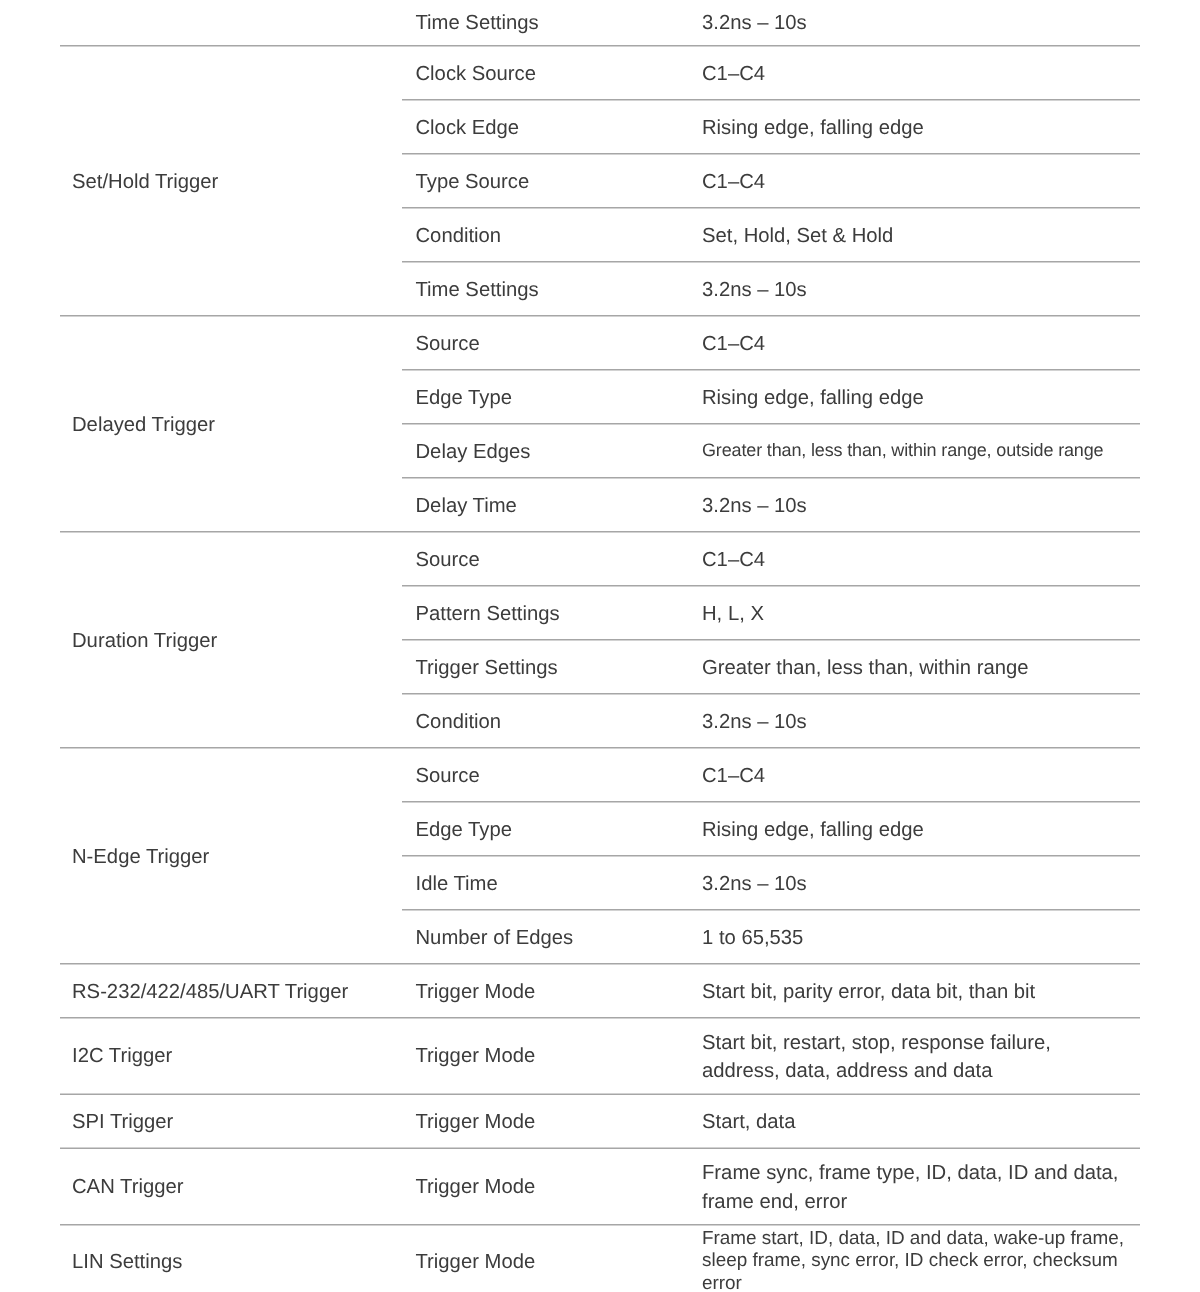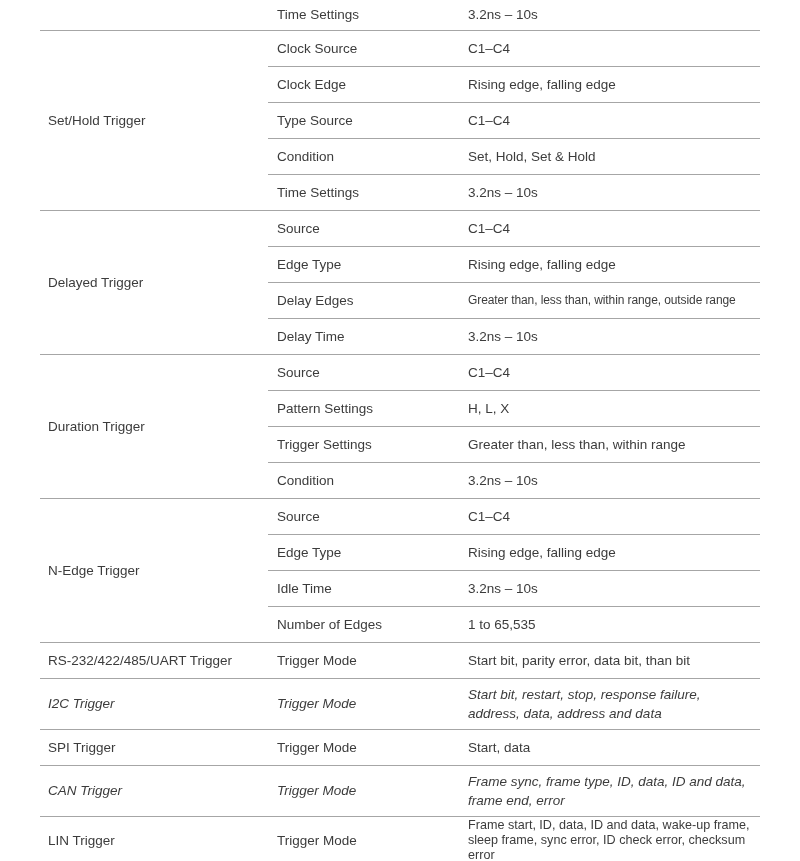--- a/index.html
+++ b/index.html
@@ -43,21 +43,21 @@
   .spec-table td.group-cell { padding-left: 8px; }
   .spec-table td.param-cell { padding-left: 9px; }
   .spec-table td.value-cell { padding-left: 8px; }
   
   .spec-table tr.row-condensed td.value-cell {
     font-size: 12px;
     letter-spacing: -0.1px;
     white-space: nowrap;
   }
   
-  .spec-table tr.row-loose { height: 51px; font-style: italic; }
+  .spec-table tr.row-loose { height: 51px; }
   .spec-table tr.row-loose td.value-cell { line-height: 19px; padding-top: 6px; padding-bottom: 6px; }
   
   .spec-table tr.row-tight { height: 47px; }
   .spec-table tr.row-tight td.value-cell {
     font-size: 12.6px;
     line-height: 15px;
     padding-top: 1px;
     padding-bottom: 1px;
   }
 </style>
@@ -162,18 +162,18 @@
         <td rowspan="1" class="group-cell"><span>SPI Trigger</span></td>
         <td class="param-cell">Trigger Mode</td>
         <td class="value-cell">Start, data</td>
       </tr>
       <tr class="row-loose">
         <td rowspan="1" class="group-cell"><span>CAN Trigger</span></td>
         <td class="param-cell">Trigger Mode</td>
         <td class="value-cell">Frame sync, frame type, ID, data, ID and data, frame end, error</td>
       </tr>
       <tr class="row-tight">
-        <td rowspan="1" class="group-cell"><span>LIN Trigger</span></td>
+        <td rowspan="1" class="group-cell"><span>LIN Settings</span></td>
         <td class="param-cell">Trigger Mode</td>
         <td class="value-cell">Frame start, ID, data, ID and data, wake-up frame, sleep frame, sync error, ID check error, checksum error</td>
       </tr>
     </tbody>
 </table>
 
 </body></html>

